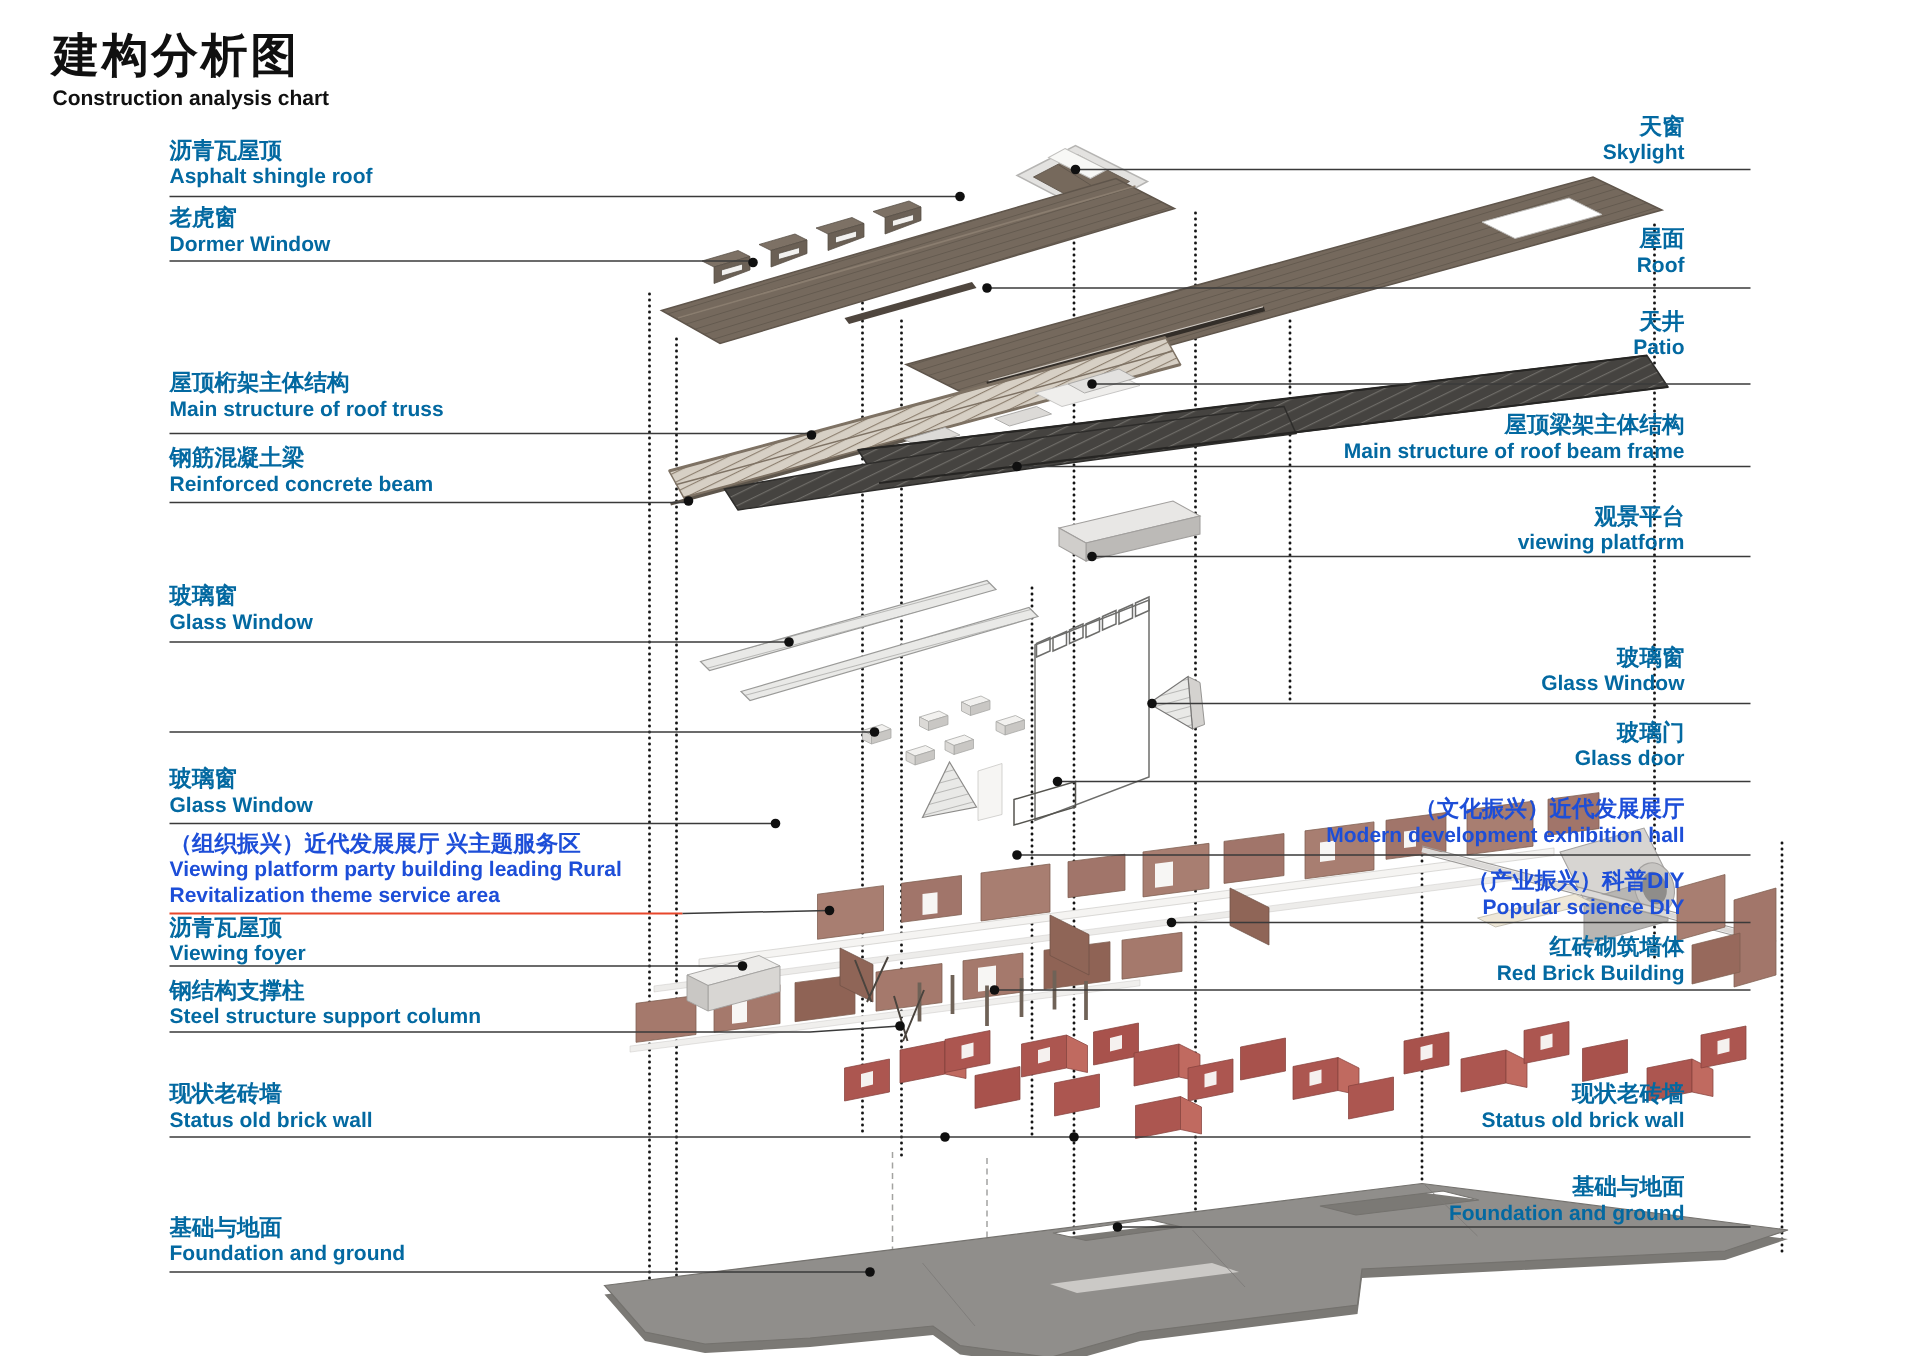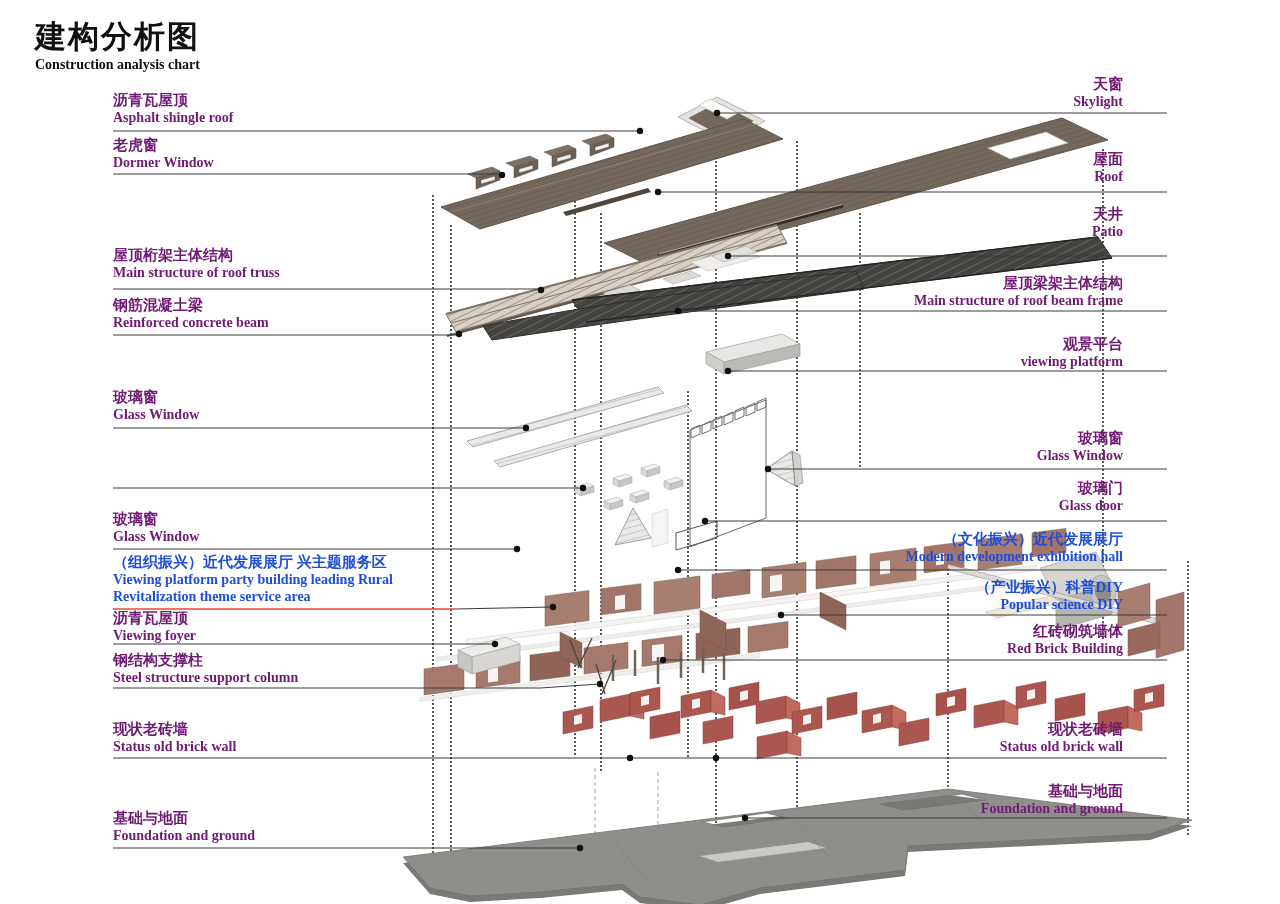--- a/index.html
+++ b/index.html
@@ -1,22 +1,22 @@
 <!DOCTYPE html>
 <html><head>
 <meta charset="utf-8">
 <style>
   html,body{margin:0;padding:0;background:#fff;}
   #canvas{position:relative;width:1236px;height:904px;background:#fff;overflow:hidden;
-          font-family:Liberation Serif, serif;}
+          font-family:Liberation Sans, sans-serif;}
   #diagram-svg{position:absolute;left:0;top:0;z-index:1;}
   .titleblock{position:absolute;left:35px;top:20px;z-index:3;color:#101010;}
   .titleblock .t-zh{font-size:31px;font-weight:bold;letter-spacing:2px;line-height:34px;display:block;}
   .titleblock .t-en{font-size:14px;font-weight:bold;line-height:22px;display:block;}
-  .lbl{position:absolute;z-index:3;color:#701a75;font-weight:bold;white-space:nowrap;}
+  .lbl{position:absolute;z-index:3;color:#0369a1;font-weight:bold;white-space:nowrap;}
   .lbl .zh{display:block;font-size:15px;line-height:17px;}
   .lbl .en{display:block;font-size:14px;line-height:17px;}
   .lbl.left{left:113px;text-align:left;}
   .lbl.right{right:113px;text-align:right;}
   .lbl.red{color:#1d4ed8;}
   .pre{white-space:pre-line;}
 </style>
 </head>
 <body>
 

